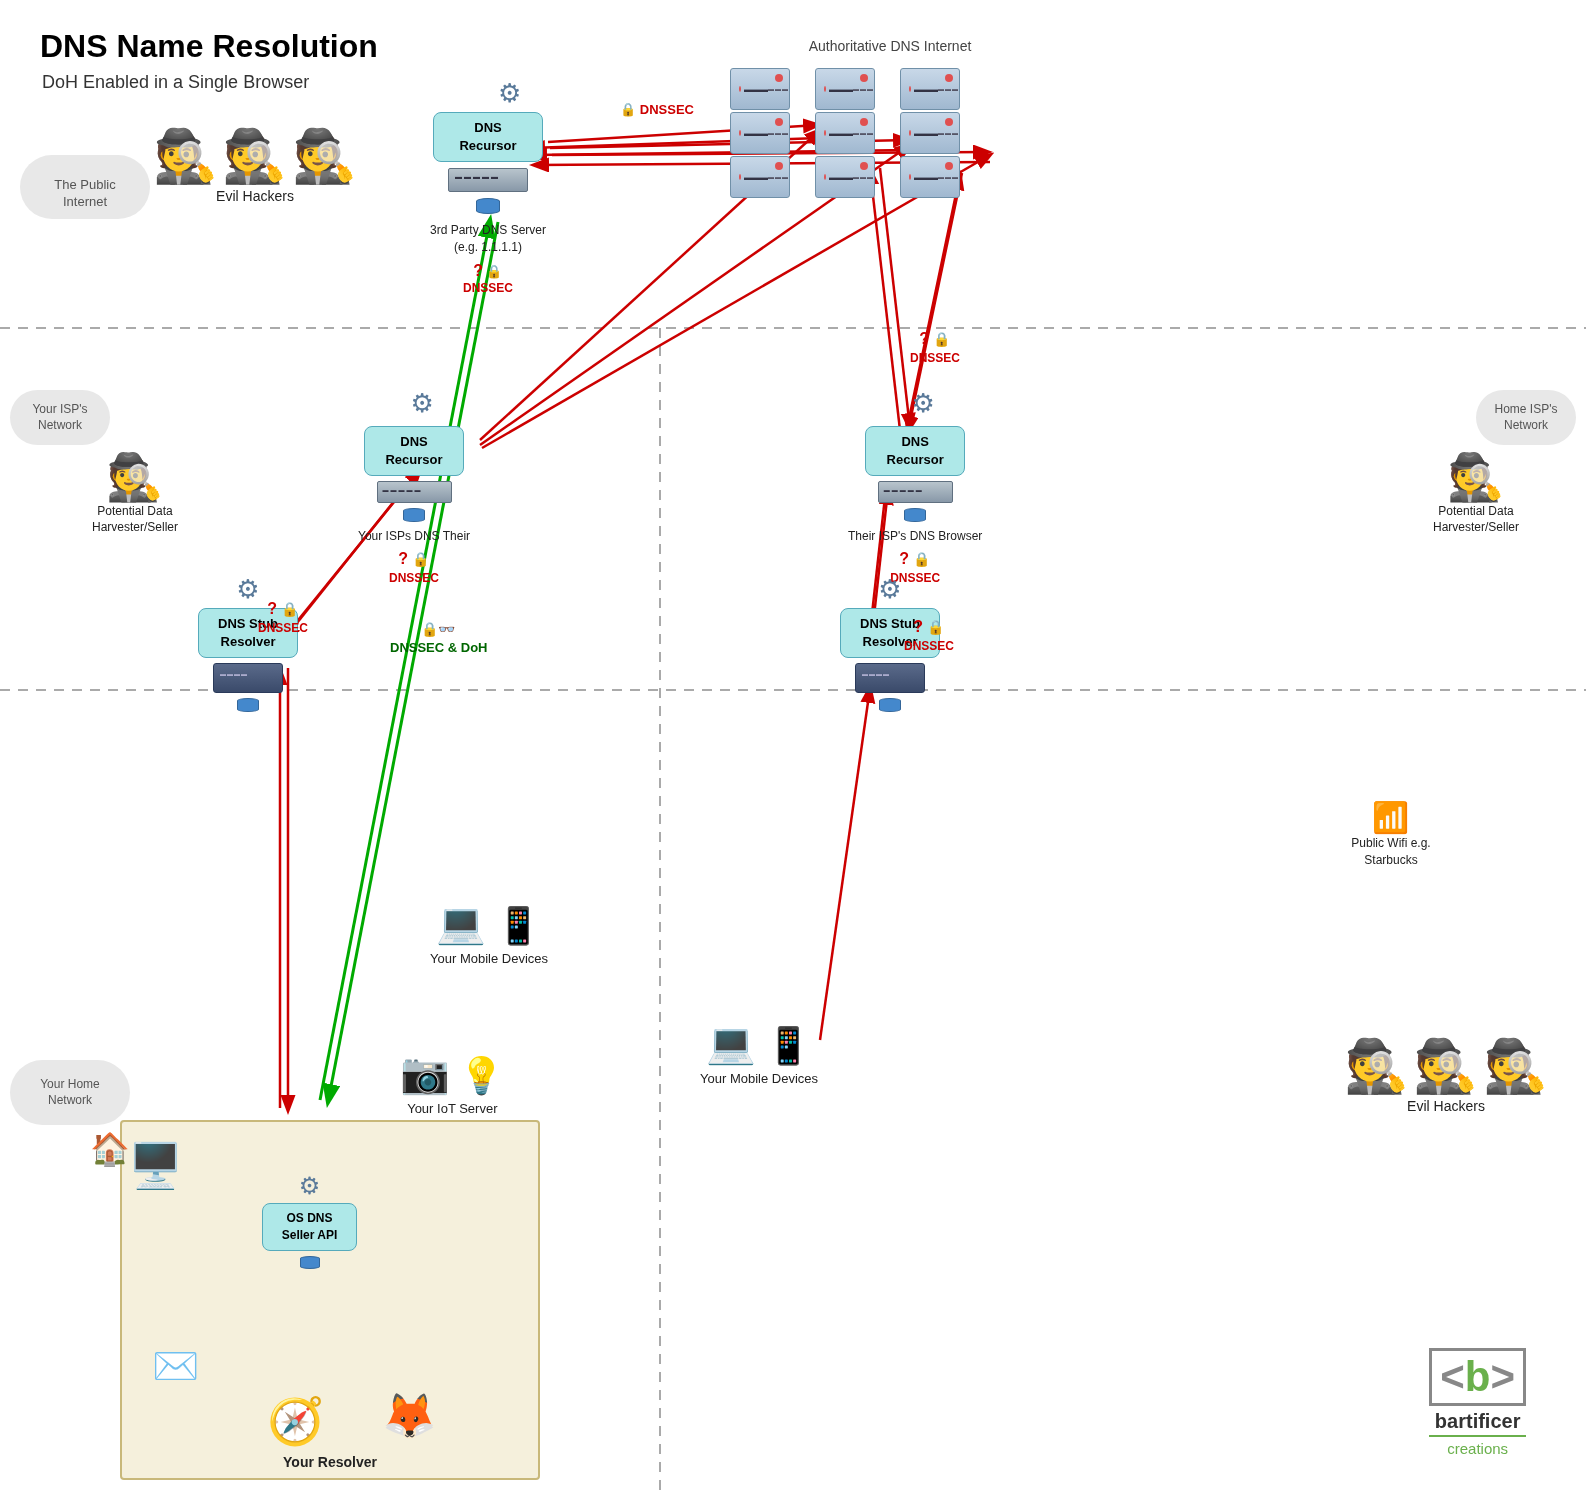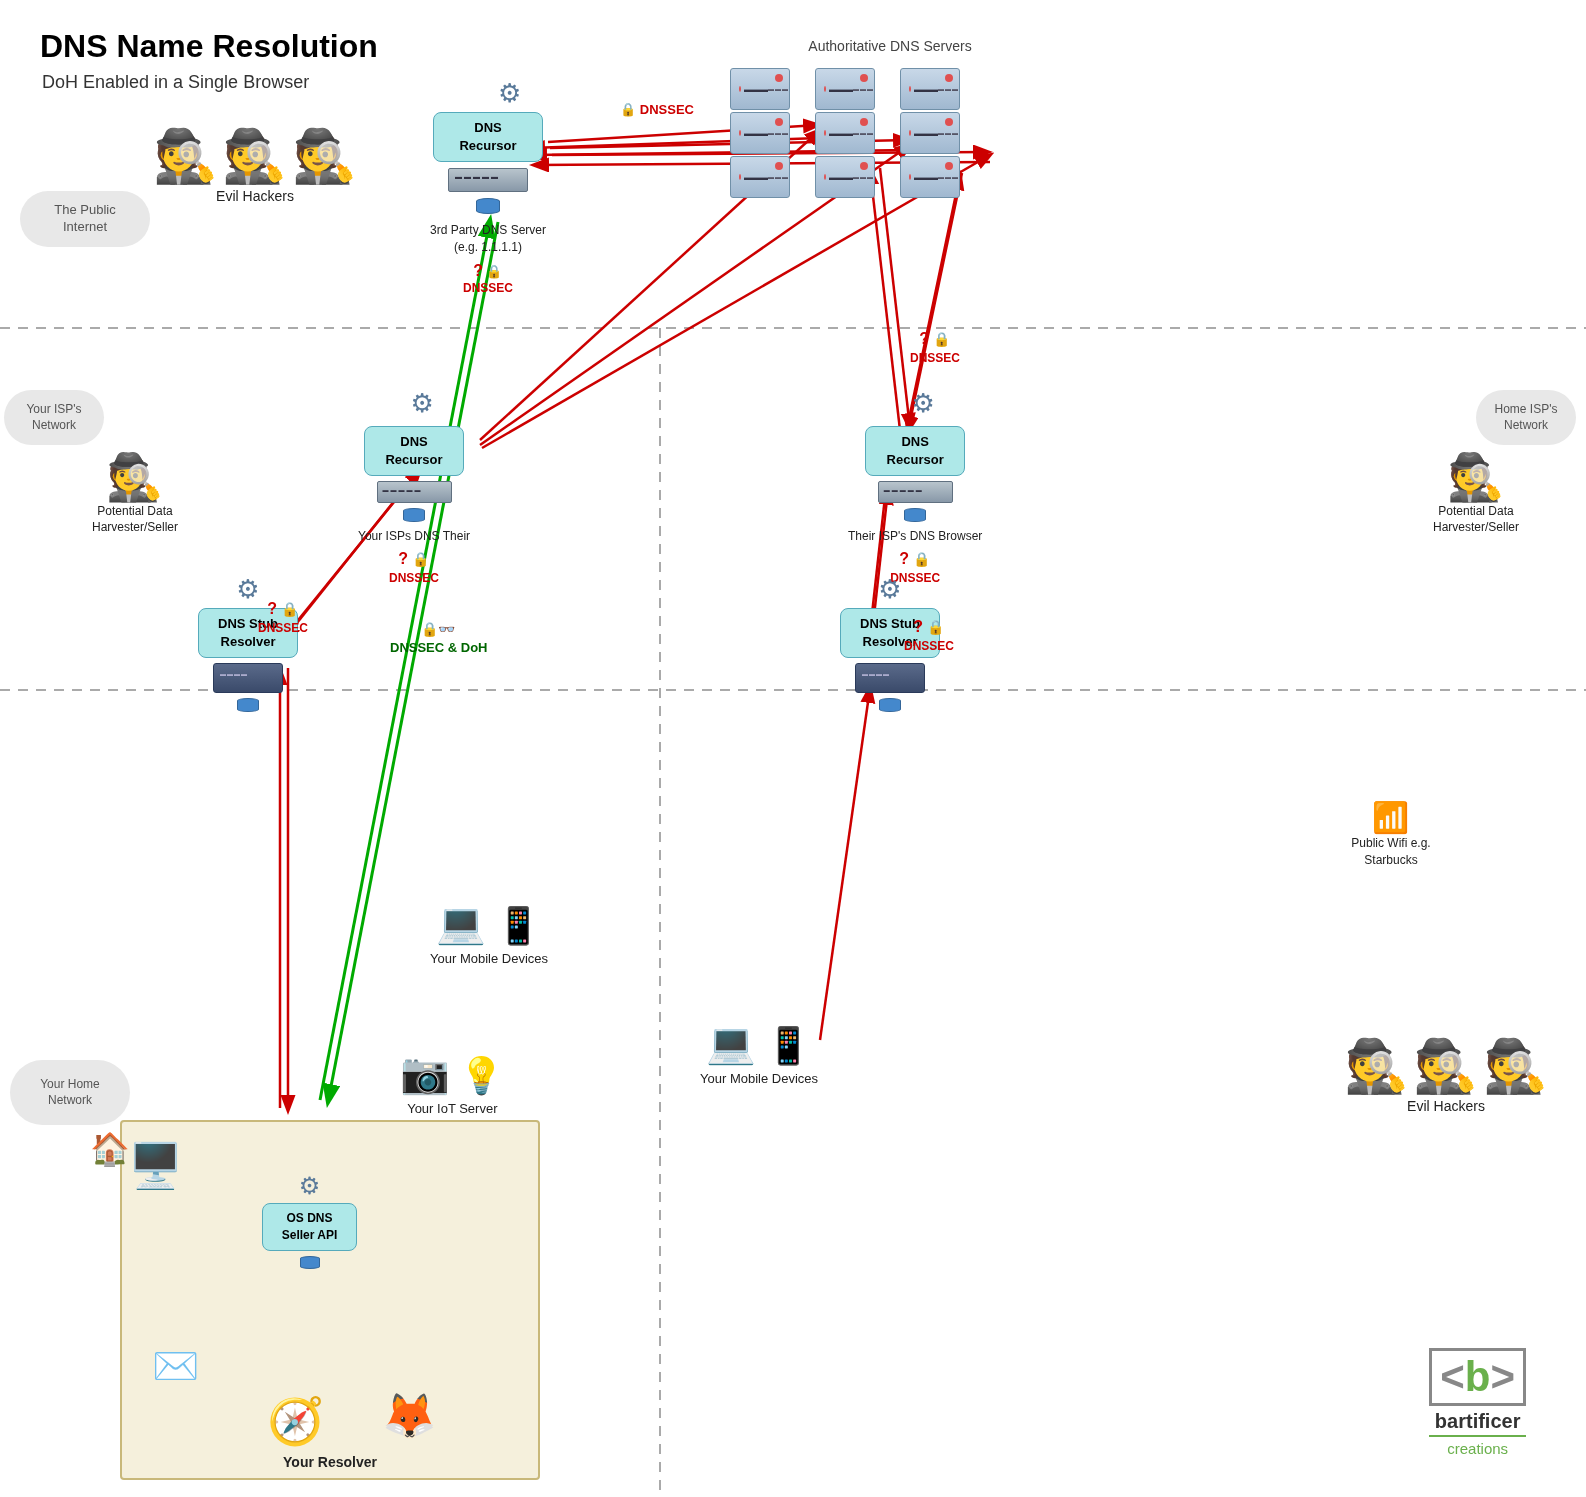--- a/index.html
+++ b/index.html
@@ -38,25 +38,25 @@
       line-height: 1.3;
     }
     .cloud::before, .cloud::after {
       content: '';
       position: absolute;
       background: #e8e8e8;
       border-radius: 50%;
     }
     .cloud-public-internet {
       top: 155px; left: 20px;
-      width: 130px; height: 56px;
-      display: flex; align-items: center; justify-content: center; margin-top: 36px;
+      width: 130px; height: 64px;
+      display: flex; align-items: flex-end; justify-content: center;
     }
     .cloud-isp-network {
-      top: 390px; left: 4px;
+      top: 390px; left: 10px;
       width: 100px; height: 55px;
       display: flex; align-items: center; justify-content: flex-end;
       font-size: 12px;
     }
     .cloud-their-isp {
       top: 390px; right: 10px;
       width: 100px; height: 55px;
       display: flex; align-items: center; justify-content: center;
       font-size: 12px;
     }
@@ -197,21 +197,21 @@
   <line x1="198" y1="1338" x2="278" y2="1166" stroke="#cc0000" stroke-width="2.5" marker-end="url(#arrow-red)"></line>
   <line x1="288" y1="1338" x2="284" y2="1168" stroke="#cc0000" stroke-width="2.5" marker-end="url(#arrow-red)"></line>
 
   <line x1="820" y1="1040" x2="870" y2="688" stroke="#cc0000" stroke-width="2.5" marker-end="url(#arrow-red)"></line>
 </svg>
 
 <div class="main-title">DNS Name Resolution</div>
 <div class="sub-title">DoH Enabled in a Single Browser</div>
 
 <div style="position:absolute; top:38px; left:700px; font-size:14px; color:#444; text-align:center; width:380px;">
-  <span>Authoritative DNS Servers</span>
+  <span>Authoritative DNS Internet</span>
 </div>
 
 <div style="position:absolute; top:68px; left:730px; display:flex; gap:10px; align-items:flex-end;">
 
   <div style="display:flex;flex-direction:column;align-items:center;gap:2px;">
     <div class="server-img" style="width:60px;height:42px;background:linear-gradient(180deg,#c8d8e8,#a0b8d0);border:1px solid #7090a8;border-radius:3px;position:relative;display:flex;align-items:center;padding-left:8px;">
       <span style="font-size:8px;color:#334;">▬▬▬</span>
       <span style="position:absolute;top:5px;right:6px;width:8px;height:8px;border-radius:50%;background:#e05050;display:block;"></span>
     </div>
     <div class="server-img" style="width:60px;height:42px;background:linear-gradient(180deg,#c8d8e8,#a0b8d0);border:1px solid #7090a8;border-radius:3px;position:relative;display:flex;align-items:center;padding-left:8px;">

